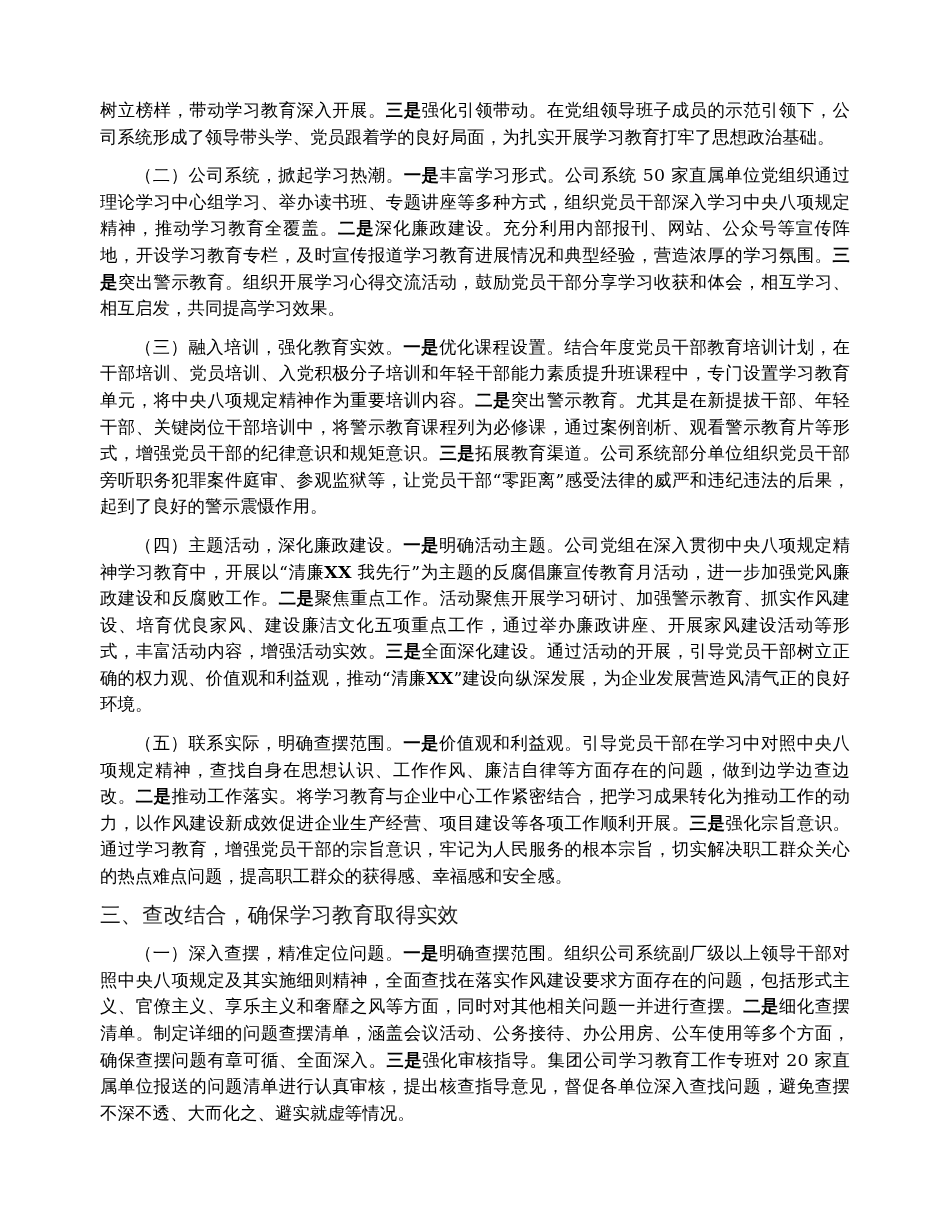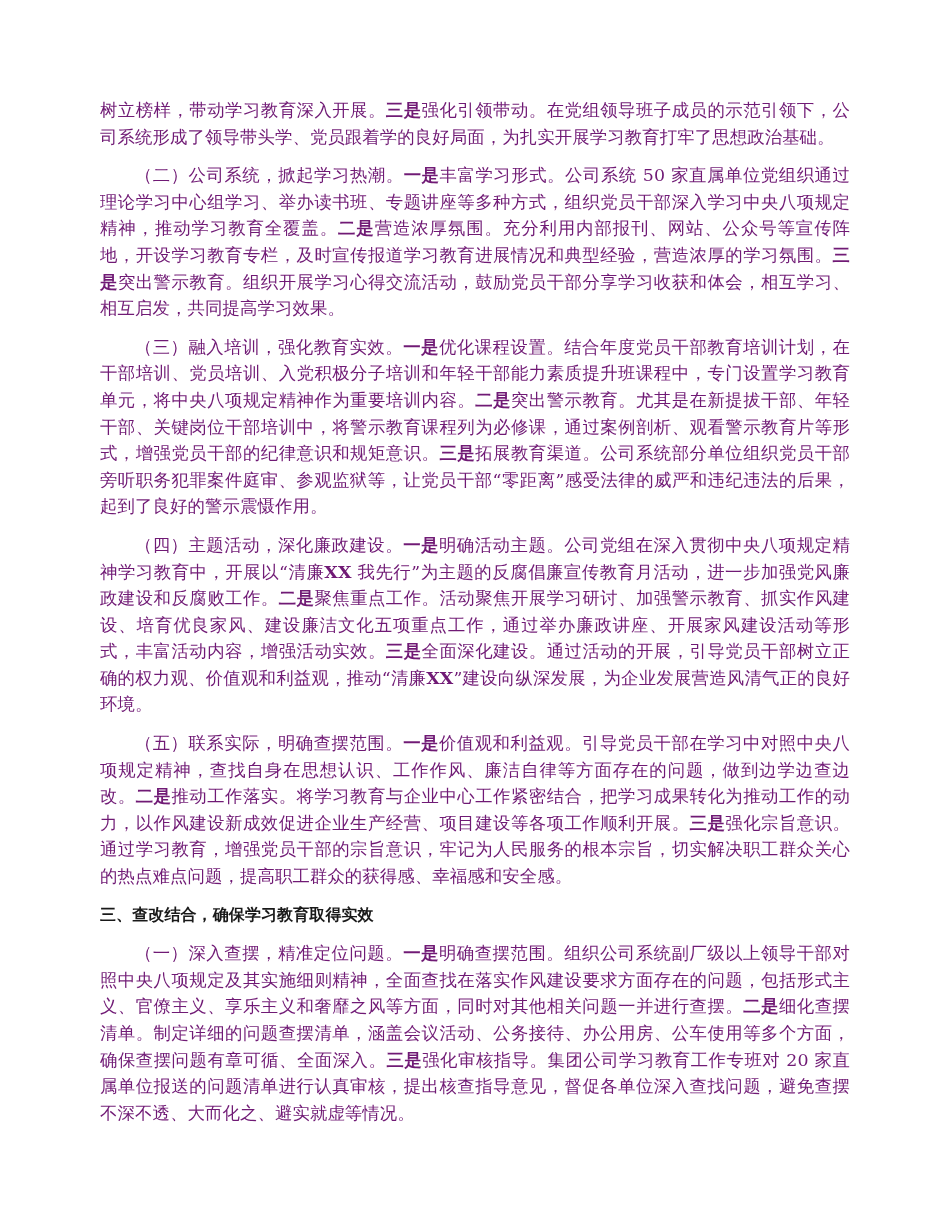--- a/index.html
+++ b/index.html
@@ -24,51 +24,50 @@
   .doc-body {
     width: 750px;
   }
   p.para {
     margin: 0 0 12px 0;
     font-size: 17.4px;
     line-height: 26.6px;
     text-align: justify;
     text-justify: inter-ideograph;
     letter-spacing: 0.1px;
-    color: #701a75;
+    color: #000000;
     word-break: break-all;
   }
   p.indent {
     text-indent: 2em;
   }
   p.noindent {
     text-indent: 0;
   }
   p.heading {
     margin: 0 0 12px 0;
-    font-size: 16px;
+    font-size: 21px;
     line-height: 26.6px;
     text-indent: 0;
     text-align: left;
     color: #191919;
-    font-weight: bold;
   }
   b.em {
     font-weight: bold;
   }
   .sp-before {
     margin-top: 14px;
   }
 </style>
 </head>
 <body>
 
 <div class="page">
   <div class="doc-body" id="doc-body">
       <p class="para noindent"><span>树立榜样，带动学习教育深入开展。</span><b class="em">三是</b><span>强化引领带动。在党组领导班子成员的示范引领下，公司系统形成了领导带头学、党员跟着学的良好局面，为扎实开展学习教育打牢了思想政治基础。</span></p>
-      <p class="para indent"><span>（二）公司系统，掀起学习热潮。</span><b class="em">一是</b><span>丰富学习形式。公司系统 50 家直属单位党组织通过理论学习中心组学习、举办读书班、专题讲座等多种方式，组织党员干部深入学习中央八项规定精神，推动学习教育全覆盖。</span><b class="em">二是</b><span>营造浓厚氛围。充分利用内部报刊、网站、公众号等宣传阵地，开设学习教育专栏，及时宣传报道学习教育进展情况和典型经验，营造浓厚的学习氛围。</span><b class="em">三是</b><span>突出警示教育。组织开展学习心得交流活动，鼓励党员干部分享学习收获和体会，相互学习、相互启发，共同提高学习效果。</span></p>
+      <p class="para indent"><span>（二）公司系统，掀起学习热潮。</span><b class="em">一是</b><span>丰富学习形式。公司系统 50 家直属单位党组织通过理论学习中心组学习、举办读书班、专题讲座等多种方式，组织党员干部深入学习中央八项规定精神，推动学习教育全覆盖。</span><b class="em">二是</b><span>深化廉政建设。充分利用内部报刊、网站、公众号等宣传阵地，开设学习教育专栏，及时宣传报道学习教育进展情况和典型经验，营造浓厚的学习氛围。</span><b class="em">三是</b><span>突出警示教育。组织开展学习心得交流活动，鼓励党员干部分享学习收获和体会，相互学习、相互启发，共同提高学习效果。</span></p>
       <p class="para indent"><span>（三）融入培训，强化教育实效。</span><b class="em">一是</b><span>优化课程设置。结合年度党员干部教育培训计划，在干部培训、党员培训、入党积极分子培训和年轻干部能力素质提升班课程中，专门设置学习教育单元，将中央八项规定精神作为重要培训内容。</span><b class="em">二是</b><span>突出警示教育。尤其是在新提拔干部、年轻干部、关键岗位干部培训中，将警示教育课程列为必修课，通过案例剖析、观看警示教育片等形式，增强党员干部的纪律意识和规矩意识。</span><b class="em">三是</b><span>拓展教育渠道。公司系统部分单位组织党员干部旁听职务犯罪案件庭审、参观监狱等，让党员干部“零距离”感受法律的威严和违纪违法的后果，起到了良好的警示震慑作用。</span></p>
       <p class="para indent"><span>（四）主题活动，深化廉政建设。</span><b class="em">一是</b><span>明确活动主题。公司党组在深入贯彻中央八项规定精神学习教育中，开展以“清廉</span><b class="em">XX</b><span> 我先行”为主题的反腐倡廉宣传教育月活动，进一步加强党风廉政建设和反腐败工作。</span><b class="em">二是</b><span>聚焦重点工作。活动聚焦开展学习研讨、加强警示教育、抓实作风建设、培育优良家风、建设廉洁文化五项重点工作，通过举办廉政讲座、开展家风建设活动等形式，丰富活动内容，增强活动实效。</span><b class="em">三是</b><span>全面深化建设。通过活动的开展，引导党员干部树立正确的权力观、价值观和利益观，推动“清廉</span><b class="em">XX</b><span>”建设向纵深发展，为企业发展营造风清气正的良好环境。</span></p>
       <p class="para indent"><span>（五）联系实际，明确查摆范围。</span><b class="em">一是</b><span>价值观和利益观。引导党员干部在学习中对照中央八项规定精神，查找自身在思想认识、工作作风、廉洁自律等方面存在的问题，做到边学边查边改。</span><b class="em">二是</b><span>推动工作落实。将学习教育与企业中心工作紧密结合，把学习成果转化为推动工作的动力，以作风建设新成效促进企业生产经营、项目建设等各项工作顺利开展。</span><b class="em">三是</b><span>强化宗旨意识。通过学习教育，增强党员干部的宗旨意识，牢记为人民服务的根本宗旨，切实解决职工群众关心的热点难点问题，提高职工群众的获得感、幸福感和安全感。</span></p>
       <p class="para heading noindent sp-before"><span>三、查改结合，确保学习教育取得实效</span></p>
       <p class="para indent"><span>（一）深入查摆，精准定位问题。</span><b class="em">一是</b><span>明确查摆范围。组织公司系统副厂级以上领导干部对照中央八项规定及其实施细则精神，全面查找在落实作风建设要求方面存在的问题，包括形式主义、官僚主义、享乐主义和奢靡之风等方面，同时对其他相关问题一并进行查摆。</span><b class="em">二是</b><span>细化查摆清单。制定详细的问题查摆清单，涵盖会议活动、公务接待、办公用房、公车使用等多个方面，确保查摆问题有章可循、全面深入。</span><b class="em">三是</b><span>强化审核指导。集团公司学习教育工作专班对 20 家直属单位报送的问题清单进行认真审核，提出核查指导意见，督促各单位深入查找问题，避免查摆不深不透、大而化之、避实就虚等情况。</span></p>
     </div>
 </div>
 
 </body></html>

